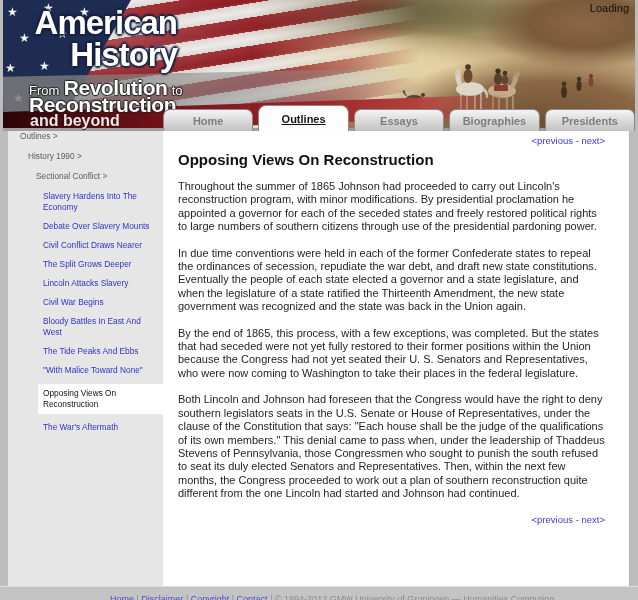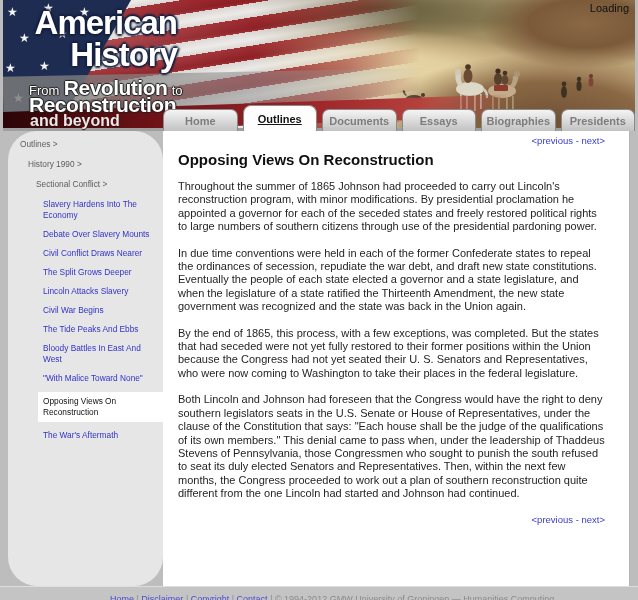--- a/index.html
+++ b/index.html
@@ -53,21 +53,21 @@
 
   
   .tabs { position:absolute; left:163px; top:105px; width:472px; height:26px; display:flex; gap:5px; align-items:flex-end; z-index:5; }
   .tab { flex:1; height:22px; display:flex; align-items:center; justify-content:center;
     background:linear-gradient(#f4f4f4, #c2c2c2); border:1px solid #8a8a8a; border-bottom:none;
     border-radius:7px 7px 0 0; font-size:11px; font-weight:bold; color:#7d7d7d; cursor:default; }
   .tab--active { height:26px; background:#fdfdfd; color:#131313; border-radius:8px 8px 0 0;text-decoration:underline; }
 
   
   .main { position:absolute; left:8px; top:131px; width:622px; height:455px; display:flex; }
-  .sidebar { width:155px; background:#e6e6e6; padding-top:8px; flex-shrink:0;border-radius:29px; }
+  .sidebar { width:155px; background:#e6e6e6; flex-shrink:0; }
   .bc { font-size:8.3px; color:#5c5c5c; margin-bottom:9px; line-height:11px; }
   .bc--1 { padding-left:12px; } .bc--2 { padding-left:20px; } .bc--3 { padding-left:28px; }
   .side-link { font-size:8.3px; line-height:11px; color:#3232c8; padding-left:35px; padding-right:2px; margin-bottom:8px; cursor:pointer; }
   .side-link--current { color:#111; background:#fff; margin-left:30px; padding-left:5px; padding-top:4px; padding-bottom:4px; cursor:default; }
 
   .content { flex:1; background:#fff; padding:4px 24px 8px 15px; border-right:1px solid #b5b5b5; }
   .prevnext { text-align:right; font-size:9.5px; color:#3a3ad0; }
   .prevnext .pn-link { color:#3a3ad0; cursor:pointer; }
   .page-title { font-size:15px; font-weight:bold; color:#101010; margin-top:5px; margin-bottom:12px; }
   .content p { font-size:11px; line-height:13.4px; color:#242424; margin-bottom:13px; }
@@ -163,41 +163,40 @@
       <span class="small">to</span>
     </div>
     <div class="sub2">Reconstruction</div>
     <div class="beyond">and beyond</div>
     <div class="loading">Loading</div>
   </div>
 
   <div class="tabs">
     <div class="tab">Home</div>
     <div class="tab tab--active">Outlines</div>
-    <div class="tab">Documents</div>
     <div class="tab">Essays</div>
     <div class="tab">Biographies</div>
     <div class="tab">Presidents</div>
   </div>
 
   <div class="main">
 
     <div class="sidebar">
       <div class="bc bc--1">Outlines &gt;</div>
       <div class="bc bc--2">History 1990 &gt;</div>
       <div class="bc bc--3">Sectional Conflict &gt;</div>
 
       <div class="side-link">Slavery Hardens Into The Economy</div>
       <div class="side-link">Debate Over Slavery Mounts</div>
       <div class="side-link">Civil Conflict Draws Nearer</div>
       <div class="side-link">The Split Grows Deeper</div>
       <div class="side-link">Lincoln Attacks Slavery</div>
       <div class="side-link">Civil War Begins</div>
+      <div class="side-link">Bloody Battles In East And West</div>
       <div class="side-link">The Tide Peaks And Ebbs</div>
-      <div class="side-link">Bloody Battles In East And West</div>
       <div class="side-link">"With Malice Toward None"</div>
       <div class="side-link side-link--current">Opposing Views On Reconstruction</div>
       <div class="side-link">The War's Aftermath</div>
     </div>
 
     <div class="content">
       <div class="prevnext">
         <span class="pn-link">&lt;previous</span><span> - </span><span class="pn-link">next&gt;</span>
       </div>
       <div class="page-title">Opposing Views On Reconstruction</div>

